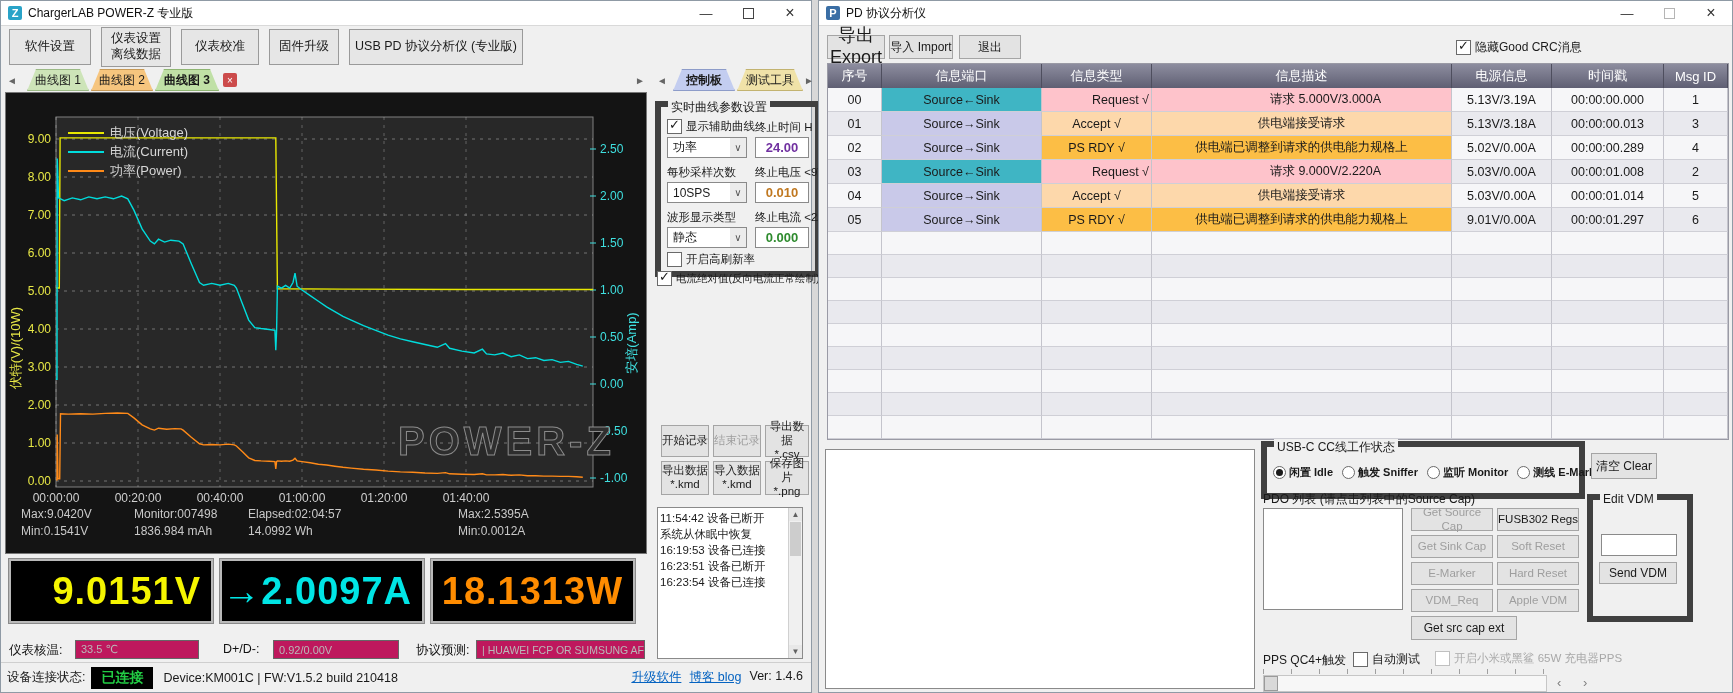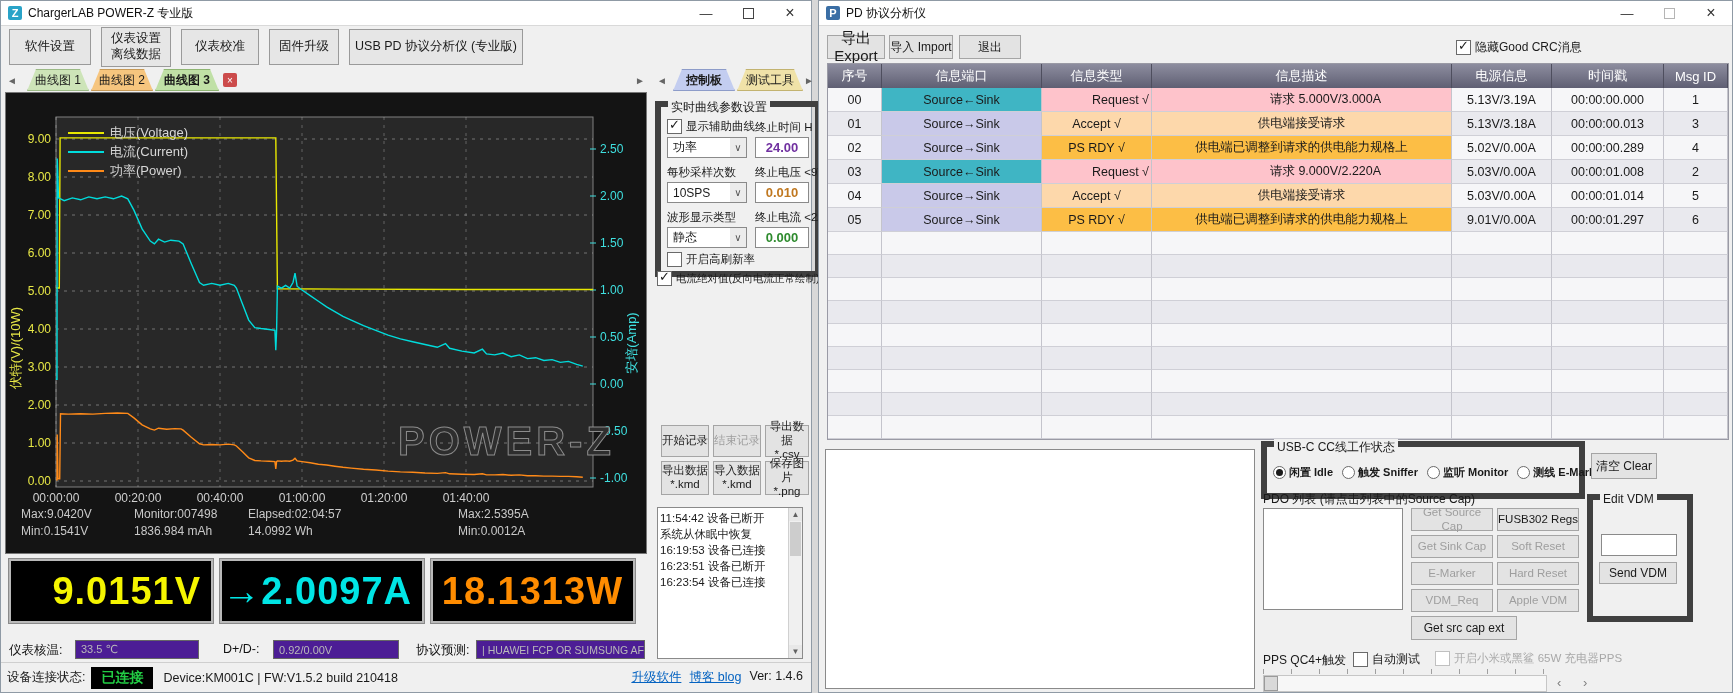--- a/index.html
+++ b/index.html
@@ -20,21 +20,21 @@
        clip-path:polygon(9px 0,calc(100% - 9px) 0,100% 100%,0 100%);padding:0 6px;box-sizing:border-box;}
   .chartbox{position:absolute;left:5px;top:92px;width:640px;height:460px;background:#141414;border:3px solid #9fd9f;box-sizing:content-box;outline:1px solid #777;}
   .legend{position:absolute;left:62px;top:30px;}
   .lgrow{display:flex;align-items:center;height:19px;}
   .lgline{width:36px;height:2px;margin-right:6px;}
   .lglab{font-size:13px;color:#d6d6d6;}
   .stat{position:absolute;font-size:12px;color:#c9c9c9;white-space:nowrap;}
   .display{position:absolute;top:558px;width:204px;height:64px;background:#000;border:2px solid #b9b9b9;outline:1px solid #8a8a8a;box-sizing:border-box;
            display:flex;align-items:center;justify-content:flex-end;padding-right:10px;font-weight:bold;font-size:38px;letter-spacing:1px;}
   .mlabel{position:absolute;top:641px;font-size:12.5px;color:#111;white-space:nowrap;}
-  .blackbox{position:absolute;background:#4c1d95;border:1px solid #666;color:#b9b9b9;font-size:11px;display:flex;align-items:center;
+  .blackbox{position:absolute;background:#be185d;border:1px solid #666;color:#b9b9b9;font-size:11px;display:flex;align-items:center;
             padding:0 5px;white-space:nowrap;overflow:hidden;box-sizing:border-box;}
   .statusbar{position:absolute;left:0;bottom:0;width:100%;height:29px;background:#f0f0f0;border-top:1px solid #cfcfcf;display:flex;align-items:center;font-size:12.5px;}
   .connbox{background:#000;color:#22cc44;font-weight:bold;font-size:14px;padding:2px 10px;margin:0 10px 0 6px;}
   .link{color:#0563c1;text-decoration:underline;white-space:nowrap;}
   .groupbox{position:absolute;border:6px solid #404040;}
   .gtitle{position:absolute;top:-8px;left:7px;background:#f0f0f0;padding:0 3px;font-size:12px;white-space:nowrap;}
   .cb{width:13px;height:13px;border:1px solid #6a6a6a;background:#fff;display:inline-block;position:relative;flex:none;}
   .cb.checked::after{content:"✓";position:absolute;left:1px;top:-3px;font-size:13px;font-weight:bold;color:#1a1a1a;}
   .cb.disabled{border-color:#c0c0c0;}
   .cbrow{position:absolute;display:flex;align-items:center;gap:4px;white-space:nowrap;text-align:center;}
@@ -337,21 +337,21 @@
         </div>
       <div class="wbtn">
           <span class="maxbox gray"></span>
         </div>
       <div class="wbtn" style="font-size:16px;">
           <span>×</span>
         </div>
     </div>
   </div>
 
-  <div class="btn" style="position:absolute;left:8px;top:34px;width:58px;height:24px;font-size:15px;">
+  <div class="btn" style="position:absolute;left:8px;top:34px;width:58px;height:24px;font-size:18px;">
       <span>导出 Export</span>
     </div>
   <div class="btn" style="position:absolute;left:70px;top:34px;width:64px;height:24px;font-size:12px;">
       <span>导入 Import</span>
     </div>
   <div class="btn" style="position:absolute;left:140px;top:34px;width:62px;height:24px;font-size:12px;">
       <span>退出</span>
     </div>
   <div class="cbrow" style="left:637px;top:38px;font-size:12px;">
     <span class="cb checked"></span>

